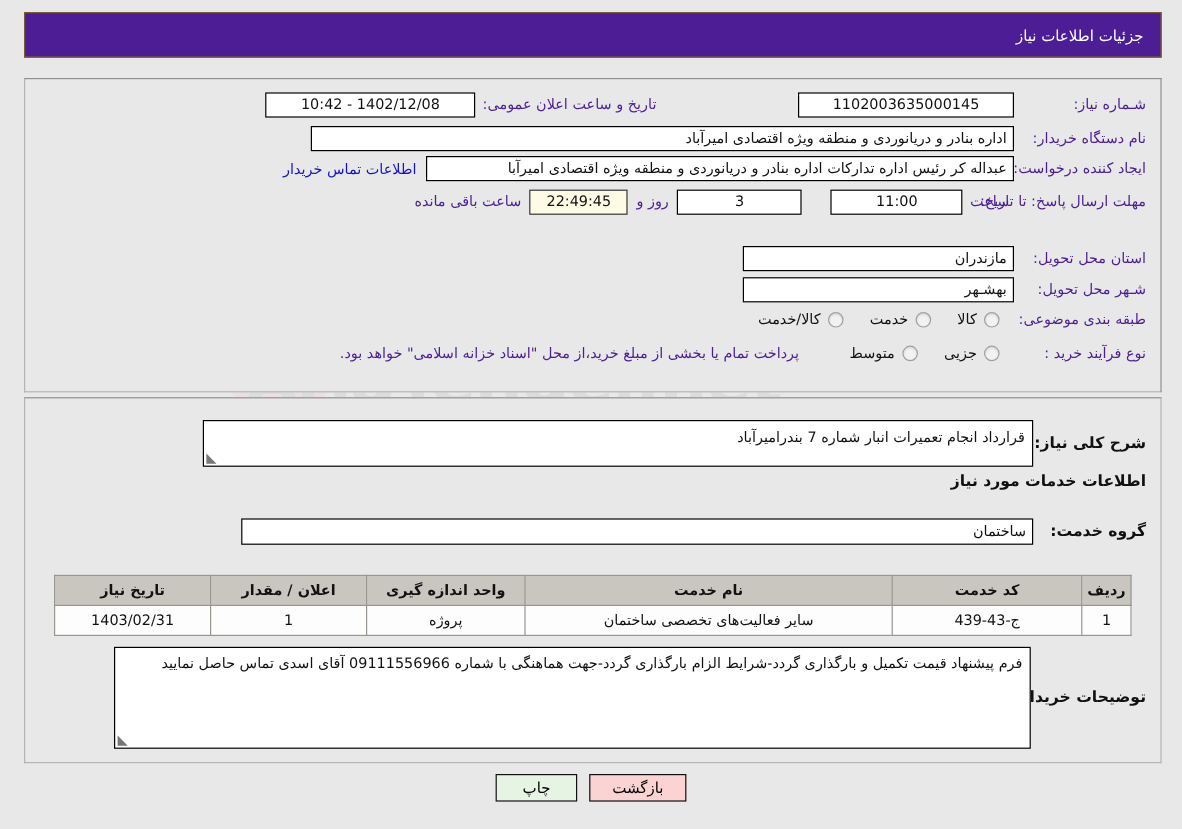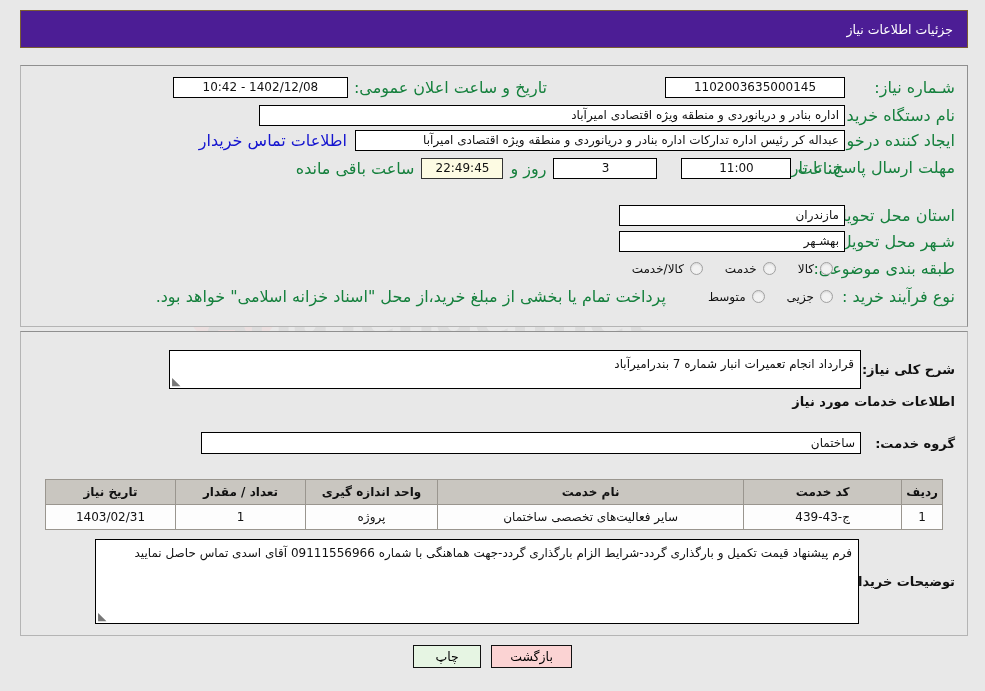--- a/index.html
+++ b/index.html
@@ -94,22 +94,22 @@
     border-right-color: #8f8f8f;
     z-index: 6;
   }
 
   .row {
     position: absolute;
     display: flex;
     align-items: center;
   }
   .lbl {
-    font-size: 16px;
-    color: #15803d;
+    font-size: 12px;
+    color: #4c1d95;
     white-space: nowrap;
     line-height: 1.35;
   }
 
   .fld {
     background: #ffffff;
     border: 1px solid #000000;
     font-size: 12px;
     color: #111;
     height: 21px;
@@ -121,21 +121,21 @@
   }
   .fld.right { text-align: right; }
   .fld.timer {
     background: #fdfbe3;
     border: 1px solid #333;
     text-align: center;
   }
 
   .link {
     color: #1414cf;
-    font-size: 16px;
+    font-size: 12px;
     text-decoration: none;
     white-space: nowrap;
     cursor: pointer;
   }
 
   
   .radio {
     width: 13px; height: 13px;
     border-radius: 50%;
     border: 1px solid #a0a0a0;
@@ -365,21 +365,21 @@
 
   </div>
 
   <table class="items">
     <thead>
       <tr>
         <th style="width:38px;">ردیف</th>
         <th style="width:158px;">کد خدمت</th>
         <th>نام خدمت</th>
         <th style="width:132px;">واحد اندازه گیری</th>
-        <th style="width:130px;">تعداد / مقدار</th>
+        <th style="width:130px;">اعلان / مقدار</th>
         <th style="width:130px;">تاریخ نیاز</th>
       </tr>
     </thead>
     <tbody>
       <tr>
         <td>1</td>
         <td>ج-43-439</td>
         <td>سایر فعالیت‌های تخصصی ساختمان</td>
         <td>پروژه</td>
         <td>1</td>

